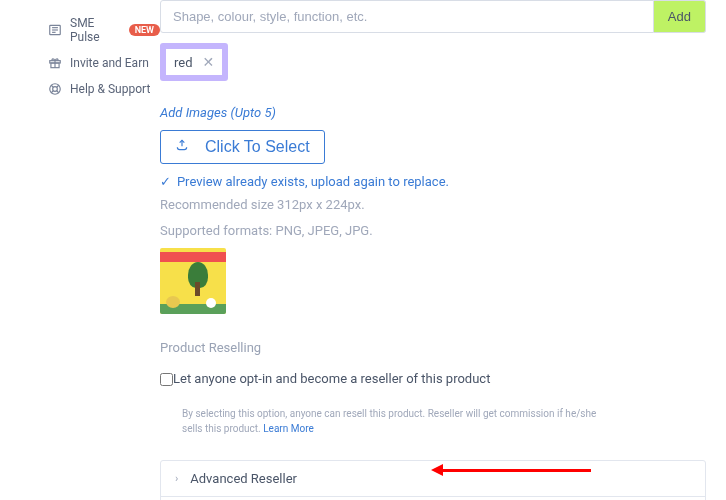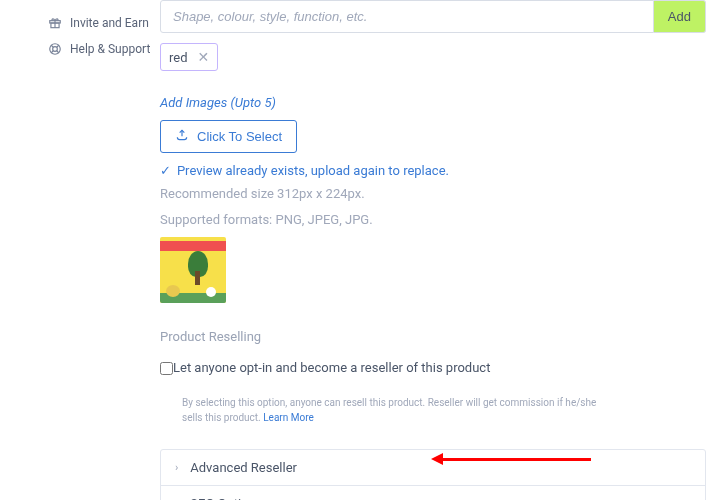--- a/index.html
+++ b/index.html
@@ -4,27 +4,27 @@
 <style>
 * { box-sizing: border-box; margin: 0; padding: 0; }
 body { font-family: -apple-system, BlinkMacSystemFont, "Segoe UI", Roboto, sans-serif; font-size: 13px; color: #4a5568; background: #fff; width: 726px; }
 .layout { display: flex; }
 .sidebar { width: 160px; padding: 10px 0 10px 48px; flex-shrink: 0; }
 .nav-item { display: flex; align-items: center; gap: 8px; padding: 6px 0; font-size: 12px; color: #5a6478; cursor: pointer; }
 .nav-item .icon { width: 14px; height: 14px; display: flex; align-items: center; justify-content: center; color: #7a8499; }
 .badge-new { background: #e85d4a; color: #fff; font-size: 9px; padding: 1px 6px; border-radius: 8px; font-weight: 600; }
 .main { flex: 1; padding: 0 20px 20px 0; max-width: 620px; }
 .tag-input-row { display: flex; gap: 0; margin-bottom: 10px; }
-.tag-input { flex: 1; border: 1px solid #d8dde6; border-radius: 3px 0 0 3px; padding: 8px 12px; font-size: 13px; color: #8892a6; outline: none; font-style: italic; }
+.tag-input { flex: 1; border: 1px solid #d8dde6; border-radius: 3px 0 0 3px; padding: 8px 12px; font-size: 13px; color: #8892a6; outline: none; }
 .tag-input::placeholder { color: #a0a8ba; }
 .add-btn { border: 1px solid #d8dde6; border-left: none; border-radius: 0 3px 3px 0; background: #bef264; padding: 8px 14px; font-size: 13px; color: #4a5568; cursor: pointer; }
-.tag-chip { display: inline-flex; align-items: center; border: 1px solid #c4b5fd; border-radius: 3px; padding: 5px 8px; font-size: 13px; color: #4a5568; gap: 10px; }
+.tag-chip { display: inline-flex; align-items: center; border: 6px solid #c4b5fd; border-radius: 3px; padding: 5px 8px; font-size: 13px; color: #4a5568; gap: 10px; }
 .tag-chip .x { color: #a0a8ba; cursor: pointer; font-size: 14px; }
 .section-link { color: #3a7bd5; font-size: 13px; margin: 24px 0 10px; display: block; font-style: italic; }
-.select-btn { display: inline-flex; align-items: center; gap: 8px; border: 1px solid #3a7bd5; border-radius: 3px; padding: 7px 14px; color: #3a7bd5; font-size: 13px; background: #fff; cursor: pointer; }
+.select-btn { display: inline-flex; align-items: center; gap: 16px; border: 1px solid #3a7bd5; border-radius: 3px; padding: 7px 14px; color: #3a7bd5; font-size: 16px; background: #fff; cursor: pointer; }
 .preview-note { color: #3a7bd5; font-size: 13px; margin-top: 10px; display: flex; align-items: center; gap: 6px; }
 .hint { color: #a0a8ba; font-size: 13px; margin-top: 6px; line-height: 1.5; }
 .thumb { width: 66px; height: 66px; margin-top: 8px; background: #f7e04a; border-radius: 2px; position: relative; overflow: hidden; }
 .thumb-stripe { position: absolute; top: 4px; left: 0; right: 0; height: 10px; background: #f05050; }
 .thumb-tree { position: absolute; left: 28px; top: 14px; width: 20px; height: 26px; background: #3a7d3a; border-radius: 50% 50% 40% 40%; }
 .thumb-trunk { position: absolute; left: 35px; top: 34px; width: 5px; height: 14px; background: #6b4a2a; }
 .thumb-anim1 { position: absolute; left: 6px; bottom: 6px; width: 14px; height: 12px; background: #e8c850; border-radius: 50%; }
 .thumb-anim2 { position: absolute; right: 10px; bottom: 6px; width: 10px; height: 10px; background: #fff; border-radius: 50%; }
 .thumb-grass { position: absolute; bottom: 0; left: 0; right: 0; height: 10px; background: #5aa05a; }
 .resell-label { color: #9aa3b5; font-size: 13px; margin-top: 26px; }
@@ -39,20 +39,32 @@
 .chev { color: #a0a8ba; font-size: 11px; }
 .arrow-annot { position: absolute; top: 8px; left: 280px; pointer-events: none; }
 .arrow-line { width: 150px; height: 3px; background: #ff0000; position: relative; }
 .arrow-head { position: absolute; left: -10px; top: -5px; width: 0; height: 0; border-top: 6px solid transparent; border-bottom: 6px solid transparent; border-right: 12px solid #ff0000; }
 </style>
 </head>
 <body>
 
 <div class="layout">
   <aside class="sidebar">
+    <div class="nav-item">
+      <span class="icon">
+        <svg width="14" height="14" viewBox="0 0 24 24" fill="none" stroke="currentColor" stroke-width="2">
+            <rect x="3" y="4" width="18" height="16" rx="1"></rect>
+            <line x1="7" y1="8" x2="17" y2="8"></line>
+            <line x1="7" y1="12" x2="17" y2="12"></line>
+            <line x1="7" y1="16" x2="13" y2="16"></line>
+          </svg>
+      </span>
+      <span>SME Pulse</span>
+      <span class="badge-new">NEW</span>
+    </div>
     <div class="nav-item">
       <span class="icon">
         <svg width="14" height="14" viewBox="0 0 24 24" fill="none" stroke="currentColor" stroke-width="2">
             <rect x="3" y="8" width="18" height="4"></rect>
             <rect x="5" y="12" width="14" height="8"></rect>
             <line x1="12" y1="8" x2="12" y2="20"></line>
             <path d="M12 8 C10 4 6 4 7 8"></path>
             <path d="M12 8 C14 4 18 4 17 8"></path>
           </svg>
       </span>

